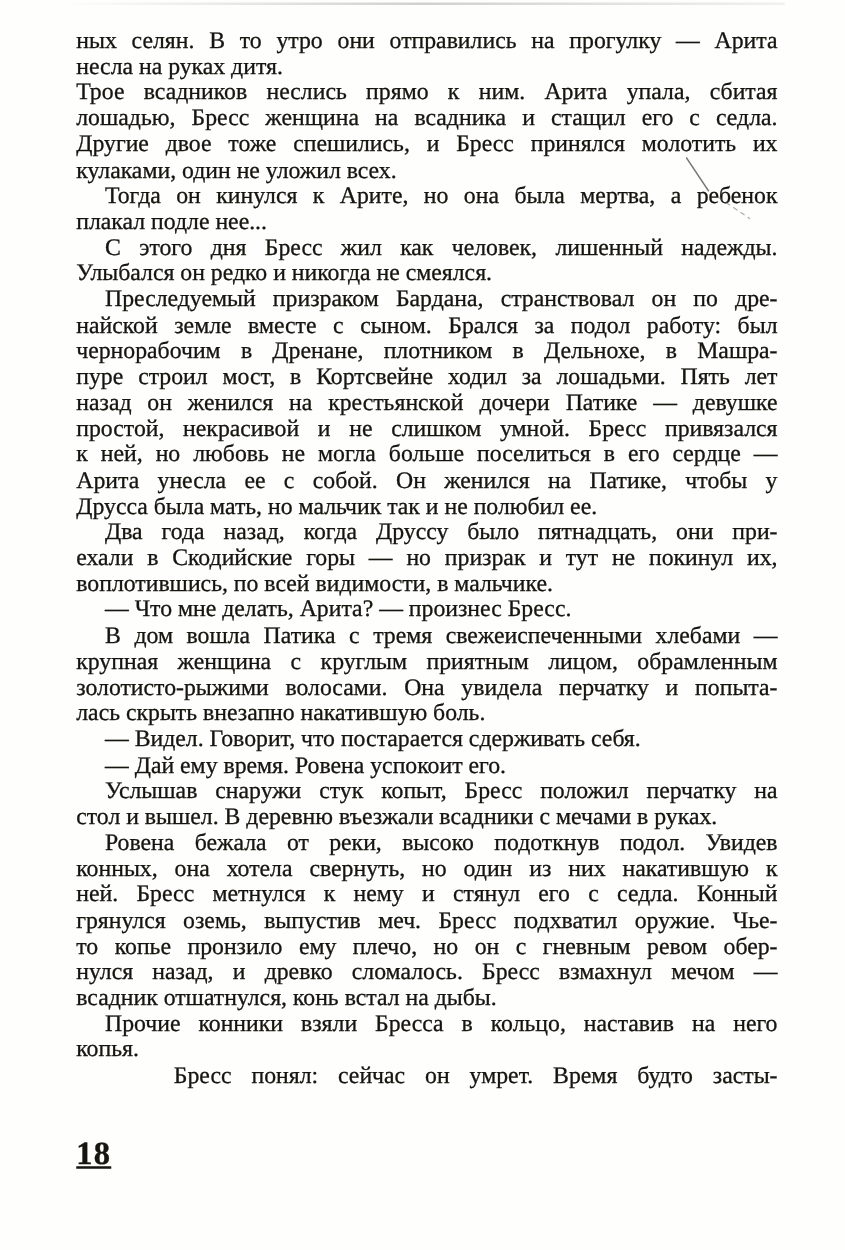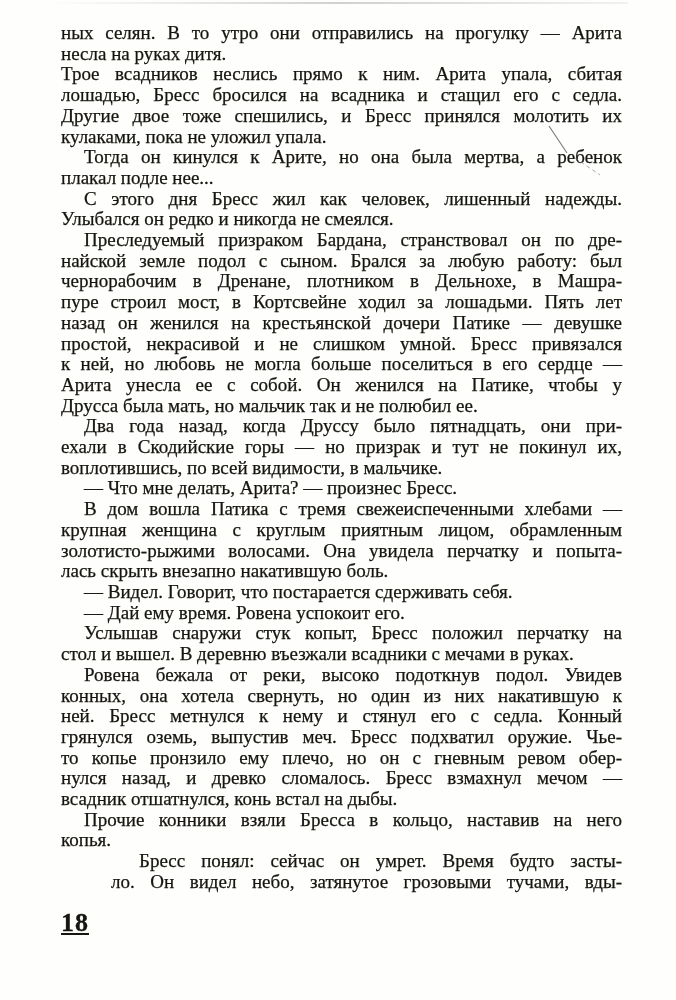--- a/index.html
+++ b/index.html
@@ -63,35 +63,35 @@
 <div class="page">
   <div class="edge-streak"></div>
 
   <div class="text-block">
       <div class="para">
         <div class="line first">ных селян. В то утро они отправились на прогулку — Арита</div>
         <div class="line rag">несла на руках дитя.</div>
       </div>
       <div class="para indent">
         <div class="line">Трое всадников неслись прямо к ним. Арита упала, сбитая</div>
-        <div class="line">лошадью, Бресс бросился на всадника и стащил его с седла.</div>
+        <div class="line">лошадью, Бресс женщина на всадника и стащил его с седла.</div>
         <div class="line">Другие двое тоже спешились, и Бресс принялся молотить их</div>
-        <div class="line rag">кулаками, пока не уложил упала.</div>
+        <div class="line rag">кулаками, один не уложил всех.</div>
       </div>
       <div class="para indent">
         <div class="line first">Тогда он кинулся к Арите, но она была мертва, а ребенок</div>
         <div class="line rag">плакал подле нее...</div>
       </div>
       <div class="para indent">
         <div class="line first">С этого дня Бресс жил как человек, лишенный надежды.</div>
         <div class="line rag">Улыбался он редко и никогда не смеялся.</div>
       </div>
       <div class="para indent">
         <div class="line first">Преследуемый призраком Бардана, странствовал он по дре-</div>
-        <div class="line">найской земле подол с сыном. Брался за любую работу: был</div>
+        <div class="line">найской земле вместе с сыном. Брался за подол работу: был</div>
         <div class="line">чернорабочим в Дренане, плотником в Дельнохе, в Машра-</div>
         <div class="line">пуре строил мост, в Кортсвейне ходил за лошадьми. Пять лет</div>
         <div class="line">назад он женился на крестьянской дочери Патике — девушке</div>
         <div class="line">простой, некрасивой и не слишком умной. Бресс привязался</div>
         <div class="line">к ней, но любовь не могла больше поселиться в его сердце —</div>
         <div class="line">Арита унесла ее с собой. Он женился на Патике, чтобы у</div>
         <div class="line rag">Друсса была мать, но мальчик так и не полюбил ее.</div>
       </div>
       <div class="para indent">
         <div class="line first">Два года назад, когда Друссу было пятнадцать, они при-</div>
@@ -125,21 +125,20 @@
         <div class="line">то копье пронзило ему плечо, но он с гневным ревом обер-</div>
         <div class="line">нулся назад, и древко сломалось. Бресс взмахнул мечом —</div>
         <div class="line rag">всадник отшатнулся, конь встал на дыбы.</div>
       </div>
       <div class="para indent">
         <div class="line first">Прочие конники взяли Бресса в кольцо, наставив на него</div>
         <div class="line rag">копья.</div>
       </div>
       <div class="para indent block-indent">
         <div class="line first">Бресс понял: сейчас он умрет. Время будто засты-</div>
-        <div class="line">ло. Он видел небо, затянутое грозовыми тучами, вды-</div>
       </div>
     </div>
 
   <div class="page-number">18</div>
 
   <svg class="artifact-layer" viewBox="0 0 676 1000" xmlns="http://www.w3.org/2000/svg">
     <line x1="549" y1="126" x2="567" y2="153" stroke="#4a4a4a" stroke-width="1.1" opacity="0.75"></line>
     <line x1="575" y1="158" x2="600" y2="175" stroke="#6a6a6a" stroke-width="1" stroke-dasharray="4 3" opacity="0.55"></line>
   </svg>
 </div>

